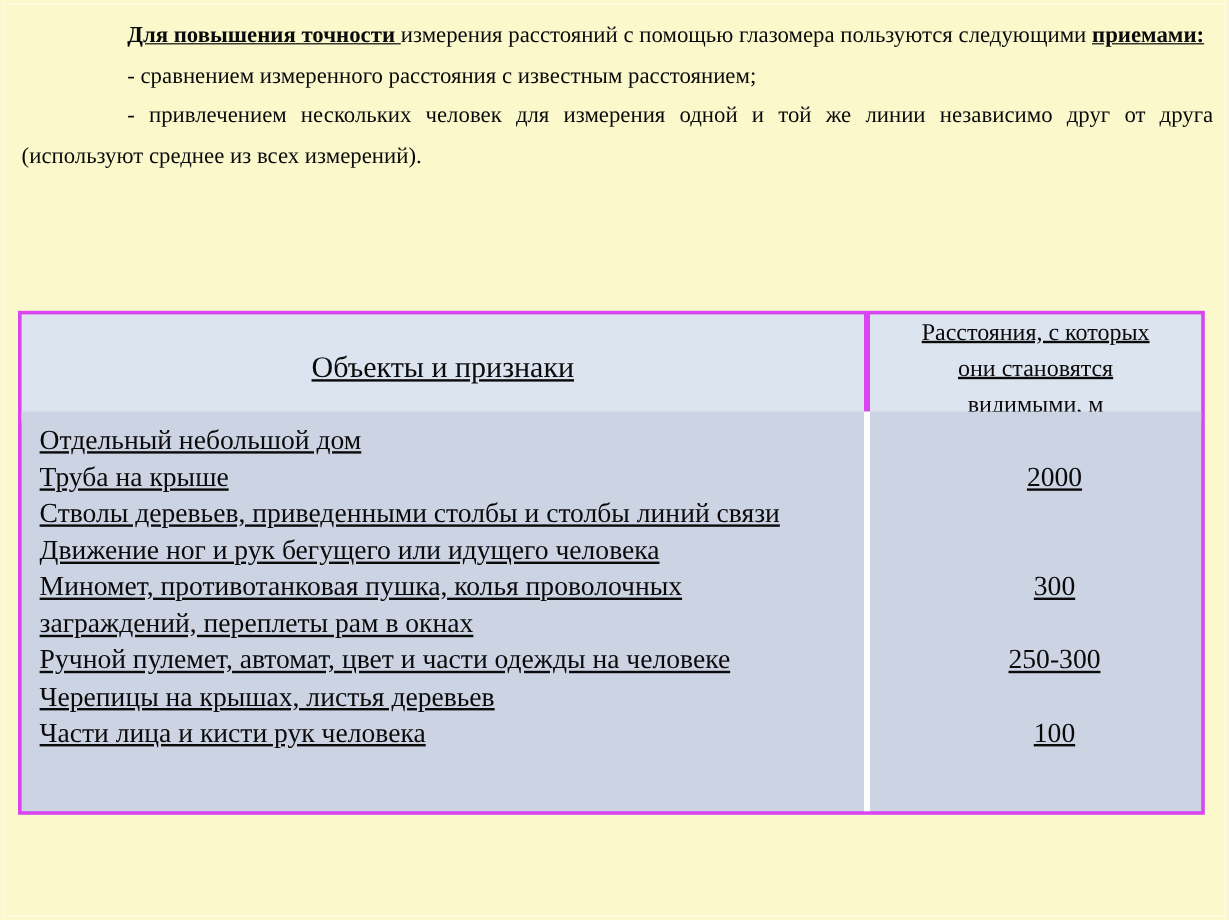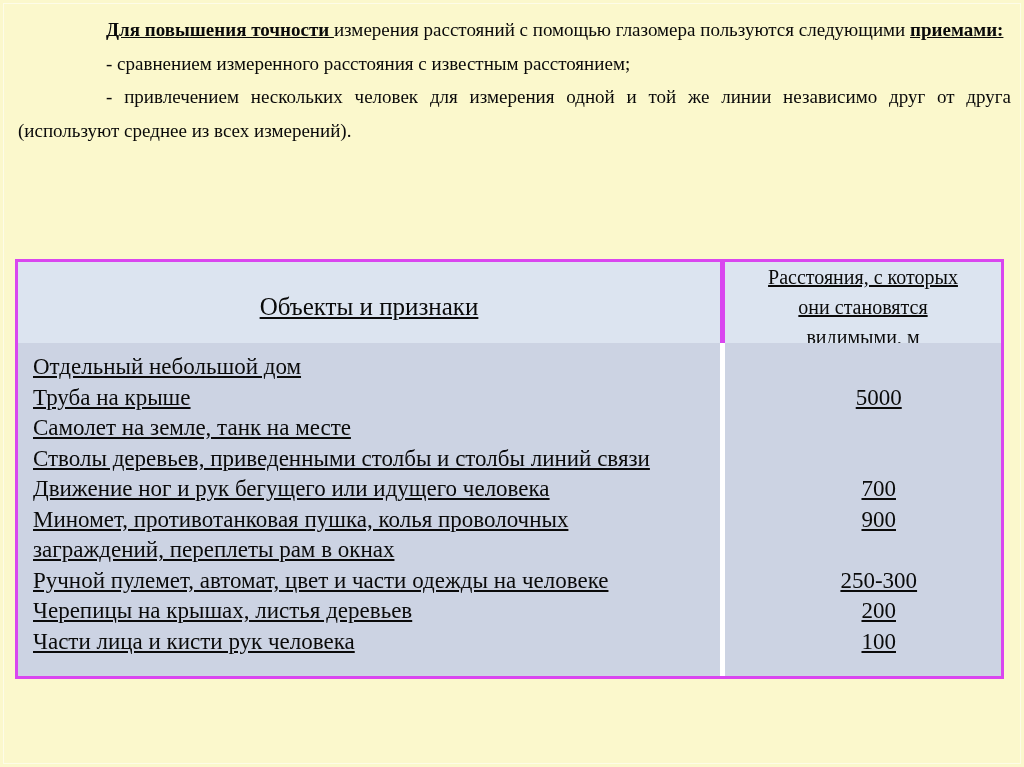--- a/index.html
+++ b/index.html
@@ -106,44 +106,41 @@
       <div class="th th-left">Объекты и признаки</div>
       <div class="th th-right">Расстояния, с которых они становятся видимыми, м</div>
     </div>
     <div class="tbody">
 
     <div class="trow">
         <div class="tlabel">Отдельный небольшой дом</div>
       </div>
         <div class="trow">
         <div class="tlabel">Труба на крыше</div>
-        <div class="tvalue">5000</div>
+        <div class="tvalue">2000</div>
       </div>
         <div class="trow">
-        <div class="tlabel">Самолет на земле, танк на месте</div>
       </div>
         <div class="trow">
         <div class="tlabel">Стволы деревьев, приведенными столбы и столбы линий связи</div>
       </div>
         <div class="trow">
         <div class="tlabel">Движение ног и рук бегущего или идущего человека</div>
-        <div class="tvalue">700</div>
       </div>
         <div class="trow">
         <div class="tlabel">Миномет, противотанковая пушка, колья проволочных
 заграждений, переплеты рам в окнах</div>
-        <div class="tvalue">900</div>
+        <div class="tvalue">300</div>
       </div>
         <div class="trow">
         <div class="tlabel">Ручной пулемет, автомат, цвет и части одежды на человеке</div>
         <div class="tvalue">250-300</div>
       </div>
         <div class="trow">
         <div class="tlabel">Черепицы на крышах, листья деревьев</div>
-        <div class="tvalue">200</div>
       </div>
         <div class="trow">
         <div class="tlabel">Части лица и кисти рук человека</div>
         <div class="tvalue">100</div>
       </div>
       </div>
   </div>
 
 </div>
 

